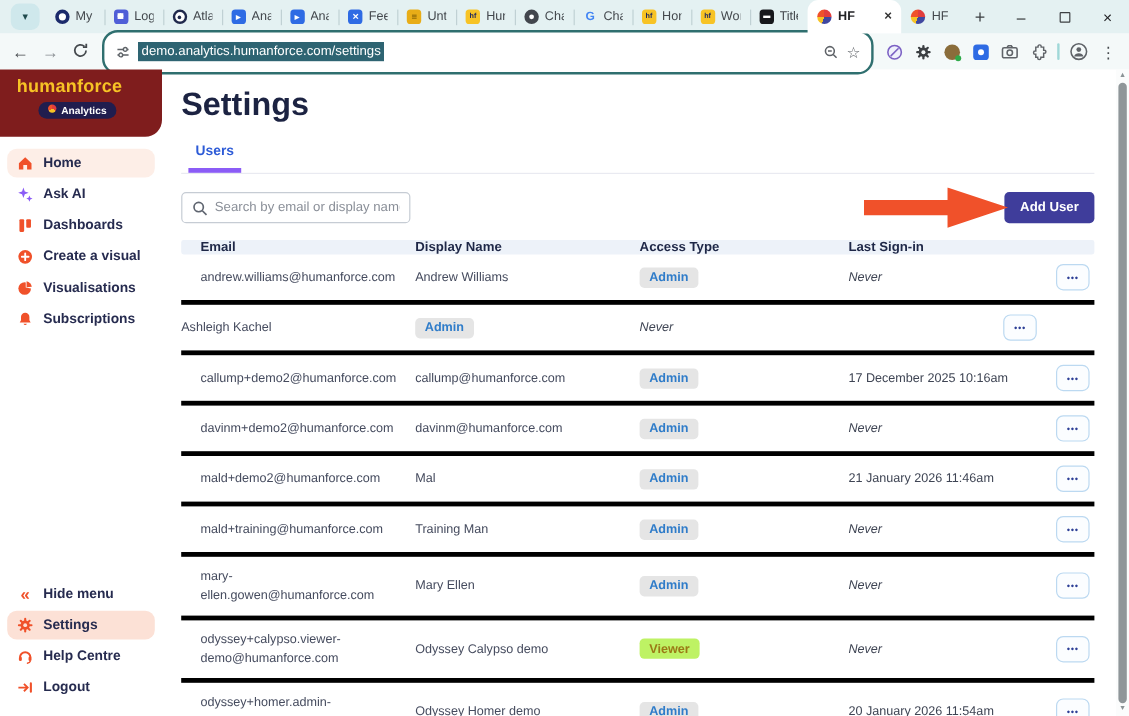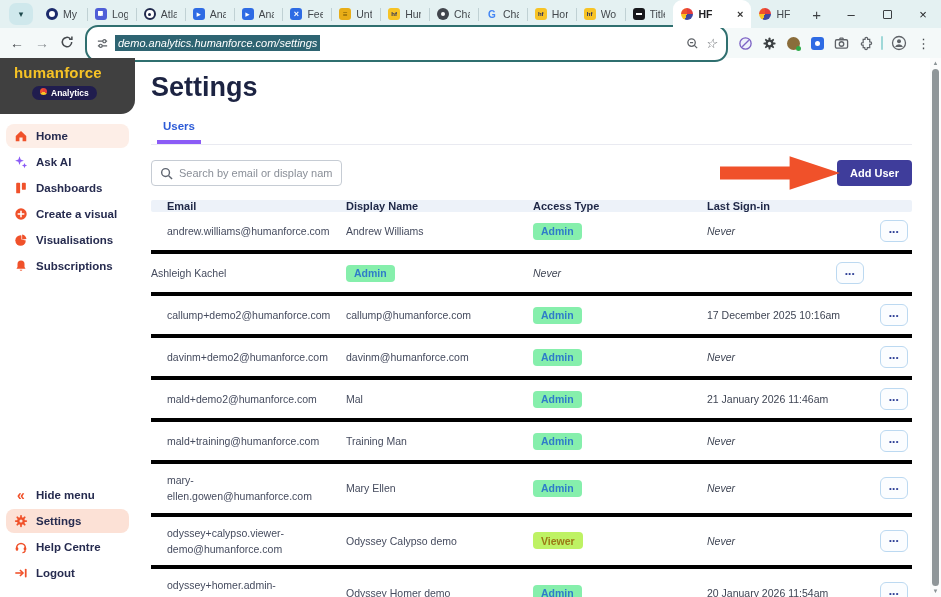--- a/index.html
+++ b/index.html
@@ -38,37 +38,37 @@
   .fav-chatgpt::before { content:""; width:4px; height:4px; border-radius:50%; background:#fff; }
   .fav-google { color:#4285F4; }
   .fav-google::before { content:"G"; font-size:10px; }
   .fav-title { background:#17181c; }
   .fav-title::before { content:""; width:6px; height:2px; background:#fff; }
   .fav-humanforce { border-radius:50%; background:conic-gradient(#e23d3d 0 90deg,#4048a0 90deg 200deg,#f7c325 200deg 270deg,#f0512a 270deg 360deg); }
 
   .toolbar { height:30px; background:#f4f9f9; display:flex; align-items:center; padding:0 8px; gap:7px; }
   .nav-ic { font-size:14px; color:#454a4e; width:18px; text-align:center; flex:none; }
   .nav-ic.dim { color:#8a9094; }
-  .addr { flex:1; height:37px; border:2px solid #2f6f6f; border-radius:13px; background:#fff; display:flex; align-items:center; padding:0 9px; gap:6px; margin:0 2px; min-width:0;font-style:italic; }
+  .addr { flex:1; height:37px; border:2px solid #2f6f6f; border-radius:13px; background:#fff; display:flex; align-items:center; padding:0 9px; gap:6px; margin:0 2px; min-width:0; }
   .url { background:#2e6472; color:#fff; font-size:11px; padding:2px 3px; white-space:nowrap; }
   .addr-spacer { flex:1; }
   .ext { width:17px; height:17px; display:flex; align-items:center; justify-content:center; flex:none; }
   .ext-brown { width:13px; height:13px; border-radius:50%; background:#8a6d3b; position:relative; }
   .ext-brown::after { content:""; position:absolute; right:-1px; bottom:-1px; width:5px; height:5px; border-radius:50%; background:#2faa4a; }
   .ext-blue { width:13px; height:13px; border-radius:3px; background:#2e6be4; display:flex; align-items:center; justify-content:center; }
   .ext-blue::before { content:""; width:5px; height:5px; border-radius:50%; background:#fff; }
   .sep-v { width:2px; height:14px; background:#9fd8d8; border-radius:1px; flex:none; }
   .kebab { font-size:13px; color:#454a4e; padding:0 3px; }
   .star-ic { font-size:13px; color:#5f6368; }
 
   
   .app { display:flex; height:539px; background:#fff; }
 
   .sidebar { width:135px; display:flex; flex-direction:column; flex:none; }
-  .sb-header { height:56px; background:#404040; border-radius:0 0 14px 0; padding:6px 0 0 14px; }
+  .sb-header { height:56px; background:#7f1d1d; border-radius:0 0 14px 0; padding:6px 0 0 14px; }
   .brand { color:#f7c325; font-size:15px; font-weight:700; letter-spacing:.2px; }
   .product-pill { display:inline-flex; align-items:flex-start; gap:4px; background:#201d4e; color:#fff; font-size:8.5px; font-weight:700; border-radius:8px; padding:2px 8px; margin-left:18px; }
   .product-dot { width:7px; height:7px; border-radius:50%; background:conic-gradient(#e23d3d 0 120deg,#f7c325 120deg 240deg,#f0512a 240deg 360deg); }
   .nav { padding:8px 6px 0; }
   .nav-item { display:flex; align-items:center; gap:8px; padding:5px 8px; margin:2px 0; border-radius:8px; font-size:11.5px; font-weight:700; color:#262b4f; }
   .nav-item.active-soft { background:#fdeee7; }
   .nav-item.active-strong { background:#fce1d6; }
   .nicon { width:14px; height:14px; flex:none; }
   .sb-footer { margin-top:auto; padding:0 6px 10px; }
   .glyph-orange { color:#f0512a; font-weight:700; font-size:14px; width:14px; text-align:center; line-height:14px; flex:none; }
@@ -86,21 +86,21 @@
   .big-arrow { position:absolute; right:72px; top:-6px; width:120px; height:40px; background:#f0512a; clip-path:polygon(0 34%, 58% 34%, 58% 8%, 100% 50%, 58% 92%, 58% 66%, 0 66%); }
 
   .table { margin-top:13px; }
   .thead, .trow { display:grid; grid-template-columns:195px 187px 174px 1fr 44px; align-items:center; }
   .thead { background:#edf2f9; padding:0 0; font-size:11px; font-weight:700; color:#1e2747; border-radius:2px; }
   .trow { border-bottom:4px solid #000000; padding:8px 0; font-size:10.5px; color:#454b5e; }
   .cell { padding-right:10px; }
   .c1 { padding-left:16px; }
   .c-email { overflow-wrap:break-word; line-height:1.55; }
   .badge { display:inline-block; padding:2.5px 8px; border-radius:4px; font-size:10.5px; font-weight:600; }
-  .badge-admin { background:#86efac; color:#2f7cc9; }
+  .badge-admin { background:#e5e5e5; color:#2f7cc9; }
   .badge-viewer { background:#bef264; color:#9a7a16; }
   .signin { color:#3f4554; }
   .italic { font-style:italic; }
   .actions { text-align:right; padding-right:4px; }
   .more-btn { width:28px; height:22px; border:1px solid #bcd9f1; border-radius:6px; background:#fbfdff; color:#2d3f96; font-size:8px; letter-spacing:.5px; font-family:"Liberation Sans",sans-serif; }
 
   .scrollbar { width:11px; flex:none; background:#fbfcfc; display:flex; flex-direction:column; align-items:center; padding:1px 0; }
   .scroll-arrow { font-size:6px; color:#8b9396; line-height:9px; }
   .scroll-thumb { flex:1; width:7px; background:#8f9699; border-radius:4px; margin:1px 0; }
 </style>

